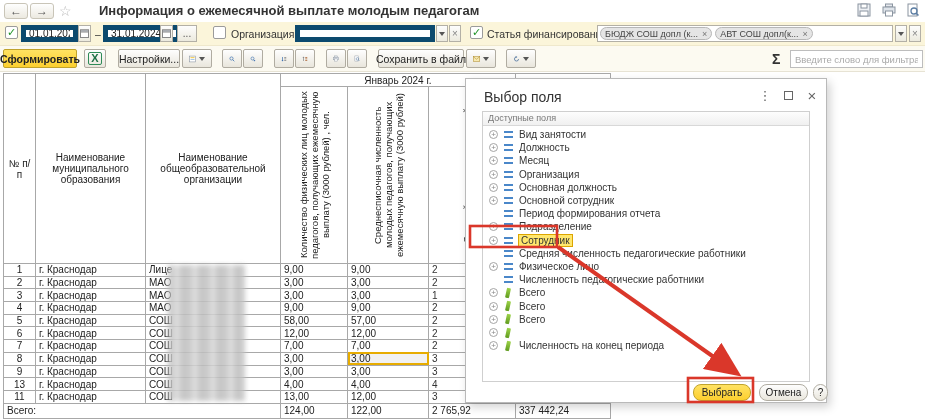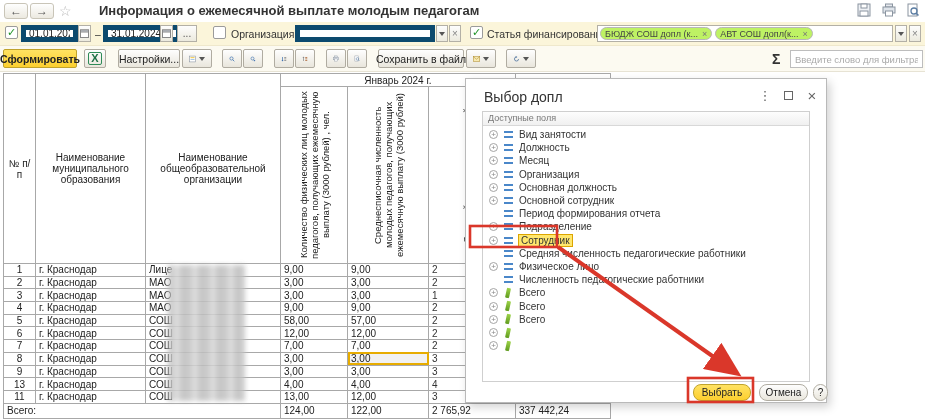--- a/index.html
+++ b/index.html
@@ -36,21 +36,21 @@
   }
   .mini {
     position:absolute; top:3px; height:17px; border:1px solid #b3b0a6; background:linear-gradient(#fdfdfd,#ecead f0);
     background:linear-gradient(#fdfdfd,#eceade); display:flex; align-items:center; justify-content:center;
     font-size:9px; color:#555; cursor:pointer;
   }
   .lbl { position:absolute; top:6px; font-size:10.5px; color:#333; white-space:nowrap; }
   .tagbox { position:absolute; top:3px; height:17px; background:#fff; border:1px solid #b3b0a6; display:flex; align-items:center; padding:0 2px; gap:3px; }
   .pill {
     display:inline-flex; align-items:center; height:13px; border:1px solid #b7b7b7; border-radius:7px;
-    background:#bef264; padding:0 4px; font-size:9px; color:#444; white-space:nowrap; cursor:pointer;
+    background:#e5e5e5; padding:0 4px; font-size:9px; color:#444; white-space:nowrap; cursor:pointer;
   }
   .pill .x { margin-left:4px; color:#777; font-size:9px; }
   .caret { display:inline-block; width:0; height:0; border-left:3px solid transparent; border-right:3px solid transparent; border-top:4px solid #555; }
 
   
   .toolbar { left:0; top:46px; width:925px; height:26px; background:#fcfaf1; border-bottom:1px solid #e7e3d4; }
   .btn1c {
     position:absolute; top:3px; height:19px; border:1px solid #b0aca1; border-radius:2px;
     background:linear-gradient(#fefefe,#e9e6dc); display:flex; align-items:center; justify-content:center;
     gap:3px; font-size:10.5px; color:#222; cursor:pointer; padding:0 6px; white-space:nowrap;
@@ -385,21 +385,21 @@
         <td class="val">124,00</td>
         <td class="val">122,00</td>
         <td class="val">2 765,92</td>
         <td class="val">337 442,24</td>
       </tr>
     </tbody>
 </table>
 <div class="abs blur-patch"></div>
 
 <div class="abs dialog">
-  <div class="dlg-title">Выбор допл</div>
+  <div class="dlg-title">Выбор поля</div>
   <div class="dlg-ico" style="left:290px">⋮</div>
   <div class="dlg-ico" style="left:313px">
       <span class="dlg-max"></span>
     </div>
   <div class="dlg-ico" style="left:337px; font-size:15px">×</div>
   <div class="listbox">
     <div class="listhead">Доступные поля</div>
     <div id="tree-root">
         <div class="titem" style="top: 16px;">
           <span class="exp">+</span>
@@ -473,20 +473,21 @@
           <span class="gr"></span>
           <span class="tlabel">Всего</span>
         </div>
         <div class="titem" style="top: 214px;">
           <span class="exp">+</span>
           <span class="gr"></span>
         </div>
         <div class="titem" style="top: 227.2px;">
           <span class="exp">+</span>
           <span class="gr"></span>
+          <span class="tlabel">Численность на конец периода</span>
         </div>
       </div>
   </div>
   <div class="dlg-btn yellow" style="left:227px; top:305px; width:58px">Выбрать</div>
   <div class="dlg-btn" style="left:293px; top:305px; width:49px">Отмена</div>
   <div class="dlg-btn" style="left:347px; top:305px; width:15px">?</div>
 </div>
 
 <svg class="abs anno" viewBox="0 0 925 419">
   <defs>

